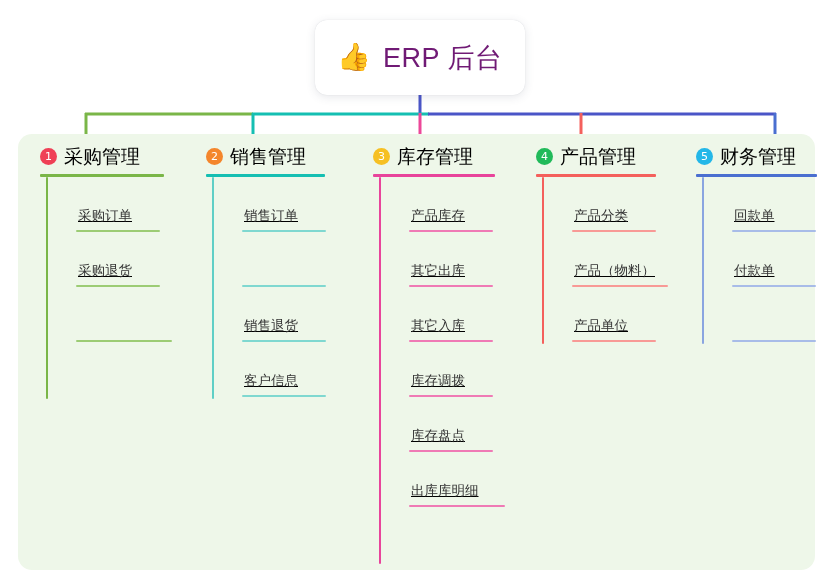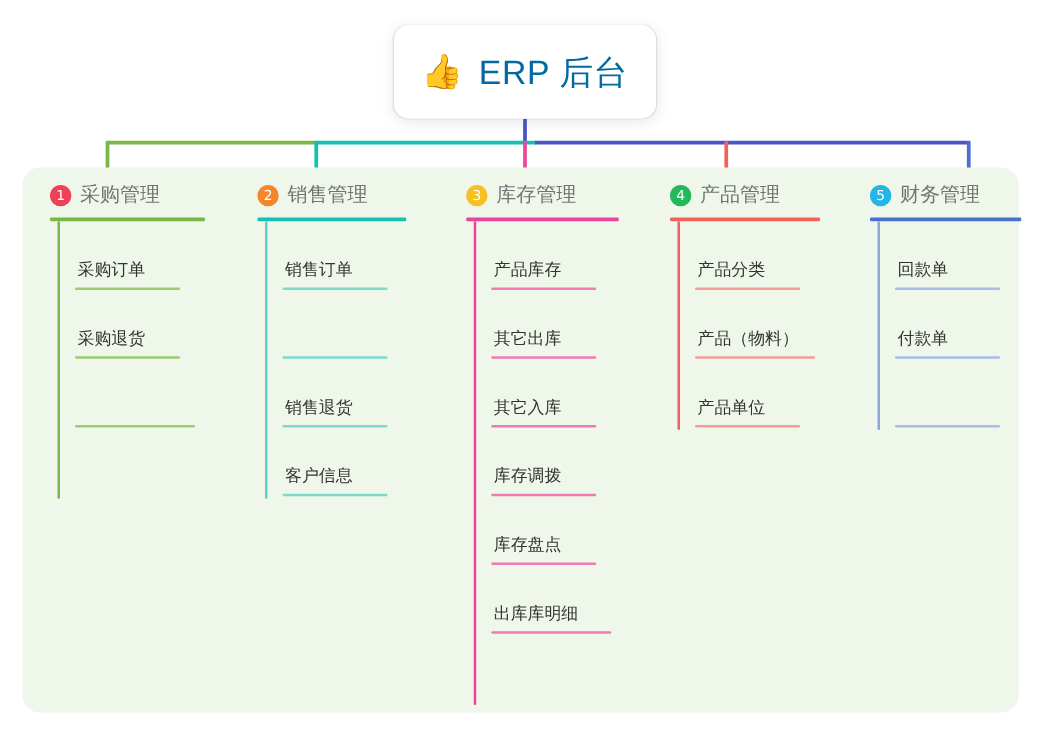--- a/index.html
+++ b/index.html
@@ -38,21 +38,21 @@
     gap: 12px;
     box-sizing: border-box;
   }
   .root-emoji {
     font-size: 27px;
     line-height: 1;
     display: inline-block;
   }
   .root-title {
     font-size: 27px;
-    color: #0369a1;
+    color: #701a75;
     letter-spacing: 0.5px;
     white-space: nowrap;
   }
 
   
   .wires {
     position: absolute;
     left: 0;
     top: 0;
     width: 839px;
@@ -104,40 +104,41 @@
     height: 17px;
     border-radius: 50%;
     color: #ffffff;
     font-size: 11px;
     line-height: 17px;
     text-align: center;
     flex: 0 0 auto;
     font-family: "DejaVu Sans", sans-serif;
   }
   .branch-title {
-    font-size: 16px;
-    color: #737373;
+    font-size: 19px;
+    color: #000000;
     white-space: nowrap;
   }
   .head-rule {
     height: 3px;
     border-radius: 1px;
     margin-top: 2px;
   }
   .head-rule-c1 { width: 124px; }
   .head-rule-c2 { width: 119px; }
   .head-rule-c3 { width: 122px; }
   .head-rule-c4 { width: 120px; }
   .head-rule-c5 { width: 121px; }
 
   
   .leaves {
     position: relative;
     margin-left: 6px;
-    padding-left: 0;
+    padding-left: 16px;
+    text-decoration: underline;
   }
   .spine {
     position: absolute;
     left: 0;
     top: 0;
     width: 2px;
     border-radius: 1px;
   }
   .leaf {
     position: relative;

